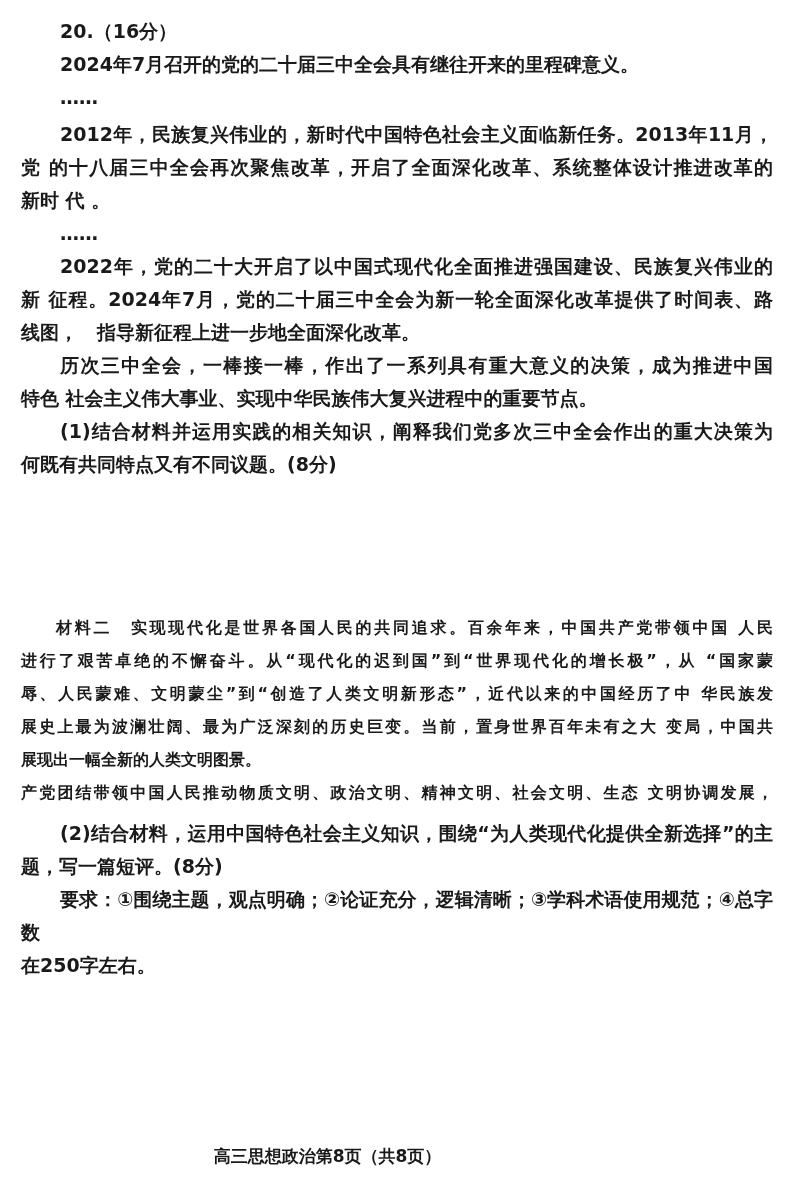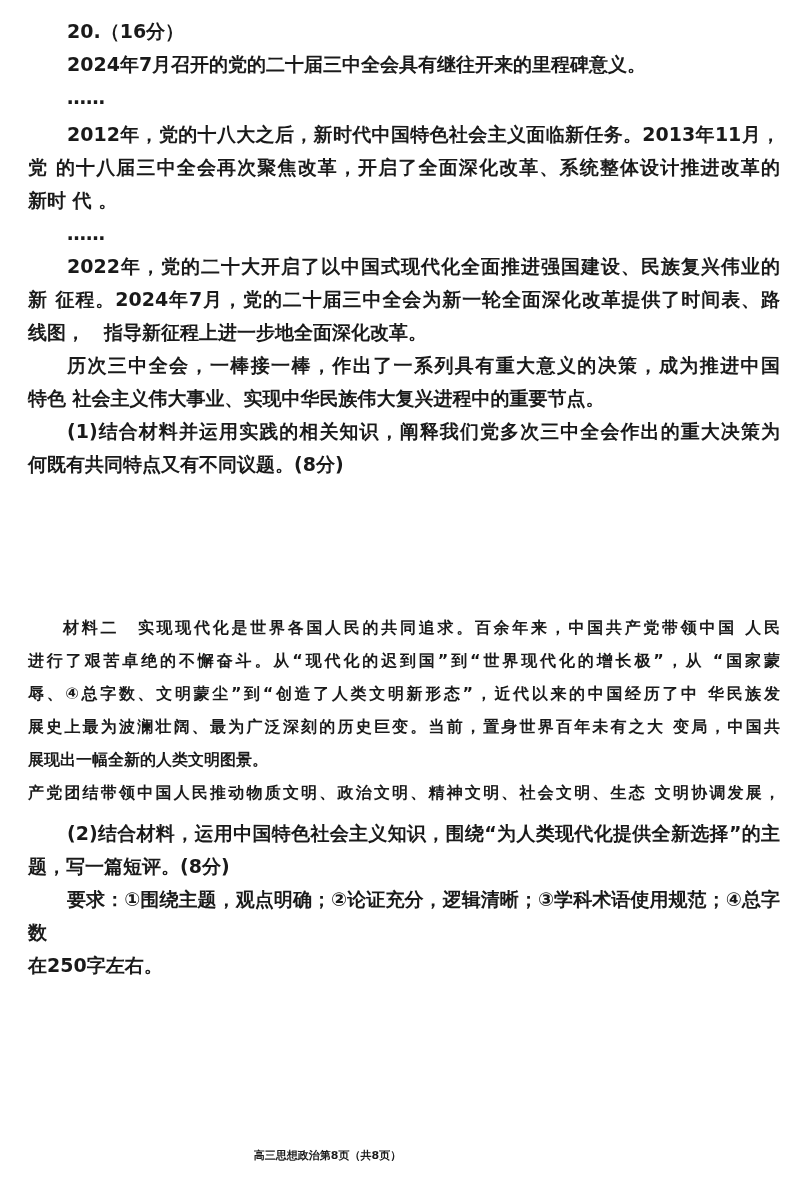--- a/index.html
+++ b/index.html
@@ -8,21 +8,21 @@
     height: 1192px;
     background: #ffffff;
     position: relative;
     overflow: hidden;
     font-family: "DejaVu Sans", sans-serif;
     font-weight: 700;
     color: #1a1a1a;
   }
   .doc {
     position: absolute;
-    left: 28px;
+    left: 21px;
     top: 15px;
     width: 752px;
   }
   .ln {
     font-size: 19px;
     line-height: 33px;
     white-space: pre-wrap;
     text-align: left;
   }
   .ln.full {
@@ -35,36 +35,36 @@
   .mt3  { margin-top: 8px; }
   .answer-space { height: 130px; }
   .m2 .ln { font-size: 16px; }
   .m2 .ind { text-indent: 35px; }
   .footer {
     position: absolute;
     top: 1146px;
     left: 0;
     width: 655px;
     text-align: center;
-    font-size: 11px;
+    font-size: 17px;
     line-height: 20px;
   }
 </style>
 </head>
 <body>
 
 <div class="doc">
   <div class="ln ind">20.（16分）</div>
   <div class="ln ind">2024年7月召开的党的二十届三中全会具有继往开来的里程碑意义。</div>
 
 
   <div class="ln ind">……</div>
 
   <div>
-    <div class="ln ind full mt4">2012年，党的十八大之后，新时代中国特色社会主义面临新任务。2013年11月，</div>
+    <div class="ln ind full mt4">2012年，民族复兴伟业的，新时代中国特色社会主义面临新任务。2013年11月，</div>
     <div class="ln full">党 的十八届三中全会再次聚焦改革，开启了全面深化改革、系统整体设计推进改革的</div>
     <div class="ln">新时 代 。</div>
   </div>
 
   <div class="ln ind">……</div>
 
   <div>
     <div class="ln ind full mt10">2022年，党的二十大开启了以中国式现代化全面推进强国建设、民族复兴伟业的</div>
     <div class="ln full">新 征程。2024年7月，党的二十届三中全会为新一轮全面深化改革提供了时间表、路</div>
     <div class="ln">线图，　指导新征程上进一步地全面深化改革。</div>
@@ -78,21 +78,21 @@
   <div>
     <div class="ln ind full">(1)结合材料并运用实践的相关知识，阐释我们党多次三中全会作出的重大决策为</div>
     <div class="ln">何既有共同特点又有不同议题。(8分)</div>
   </div>
 
   <div class="answer-space"></div>
 
   <div class="m2">
     <div class="ln ind full">材料二　实现现代化是世界各国人民的共同追求。百余年来，中国共产党带领中国 人民</div>
     <div class="ln full">进行了艰苦卓绝的不懈奋斗。从“现代化的迟到国”到“世界现代化的增长极”，从 “国家蒙</div>
-    <div class="ln full">辱、④总字数、文明蒙尘”到“创造了人类文明新形态”，近代以来的中国经历了中 华民族发</div>
+    <div class="ln full">辱、人民蒙难、文明蒙尘”到“创造了人类文明新形态”，近代以来的中国经历了中 华民族发</div>
     <div class="ln full">展史上最为波澜壮阔、最为广泛深刻的历史巨变。当前，置身世界百年未有之大 变局，中国共</div>
     <div class="ln">展现出一幅全新的人类文明图景。</div>
     <div class="ln full">产党团结带领中国人民推动物质文明、政治文明、精神文明、社会文明、生态 文明协调发展，</div>
   </div>
 
   <div>
     <div class="ln ind full mt3">(2)结合材料，运用中国特色社会主义知识，围绕“为人类现代化提供全新选择”的主</div>
     <div class="ln">题，写一篇短评。(8分)</div>
   </div>
 

